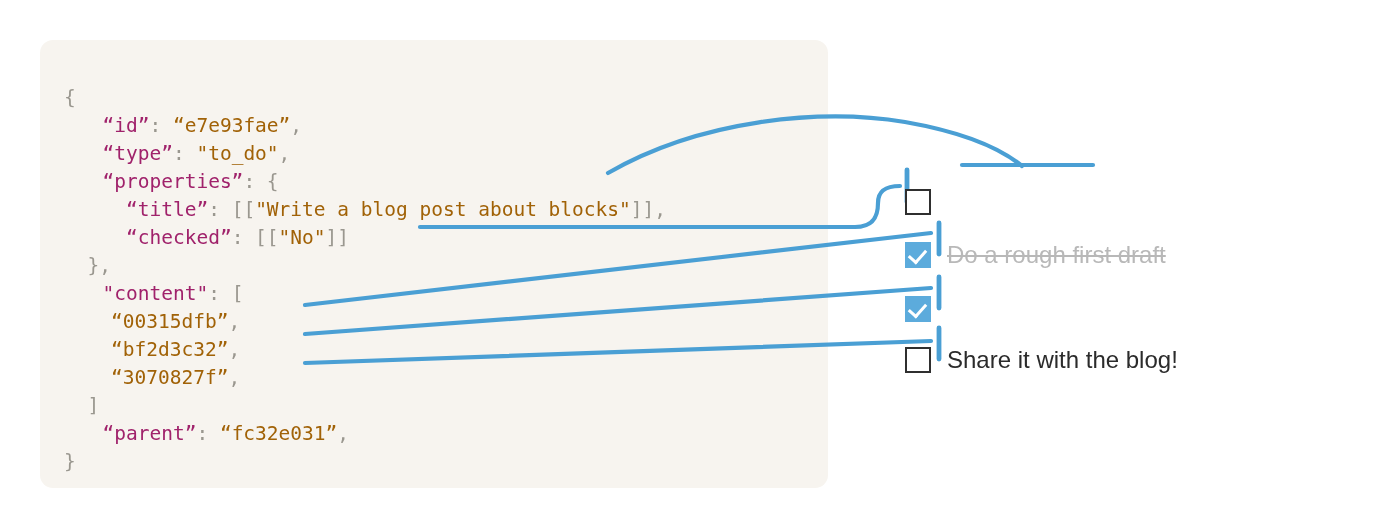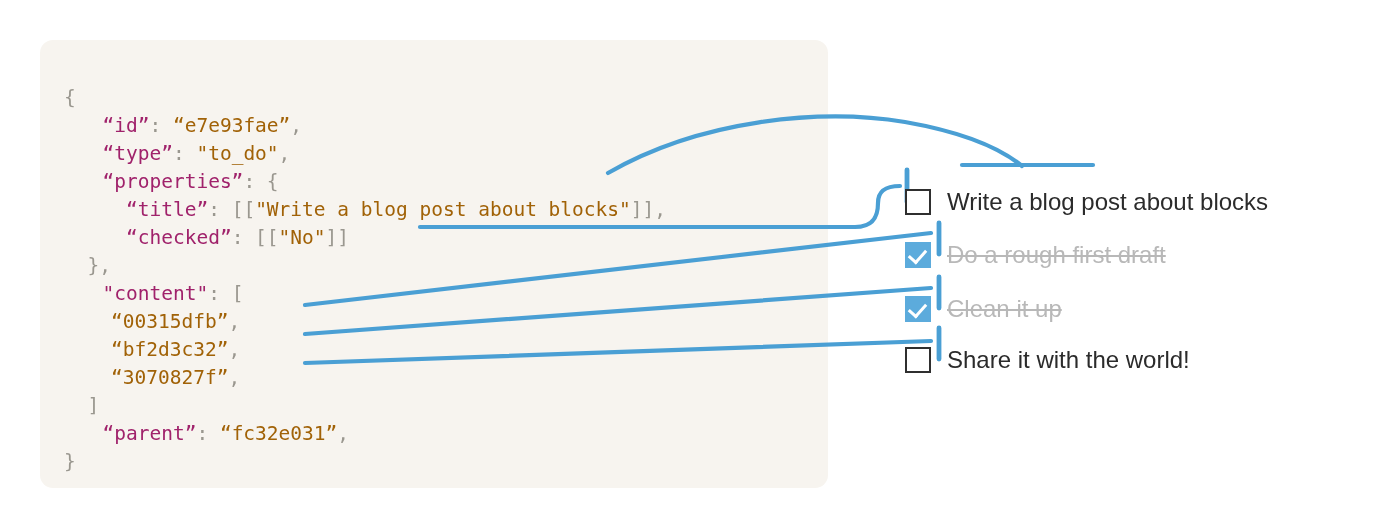--- a/index.html
+++ b/index.html
@@ -127,29 +127,27 @@
       <path d="M 305 363 L 931 341" fill="none" stroke="#4a9fd4" stroke-width="4.2" stroke-linecap="round"></path>
       <line x1="907" x2="907" y1="170" y2="202" stroke="#4a9fd4" stroke-width="4.8" stroke-linecap="round"></line>
       <line x1="939" x2="939" y1="223" y2="254" stroke="#4a9fd4" stroke-width="4.8" stroke-linecap="round"></line>
       <line x1="939" x2="939" y1="277" y2="308" stroke="#4a9fd4" stroke-width="4.8" stroke-linecap="round"></line>
       <line x1="939" x2="939" y1="328" y2="359" stroke="#4a9fd4" stroke-width="4.8" stroke-linecap="round"></line>
     </svg>
 
   <div id="todo-list">
       <div class="todo-row" style="top: 25px;">
         <span class="cbox unchecked"></span>
-        <span class="todo-label">Write a blog post about blocks</span>
       </div>
       <div class="todo-row" style="top: 78px;">
         <span class="cbox checked"></span>
         <span class="todo-label done">Do a rough first draft</span>
       </div>
       <div class="todo-row" style="top: 132px;">
         <span class="cbox checked"></span>
-        <span class="todo-label done">Clean it up</span>
       </div>
       <div class="todo-row" style="top: 183px;">
         <span class="cbox unchecked"></span>
-        <span class="todo-label">Share it with the world!</span>
+        <span class="todo-label">Share it with the blog!</span>
       </div>
     </div>
 
 </div>
 
 </body></html>

